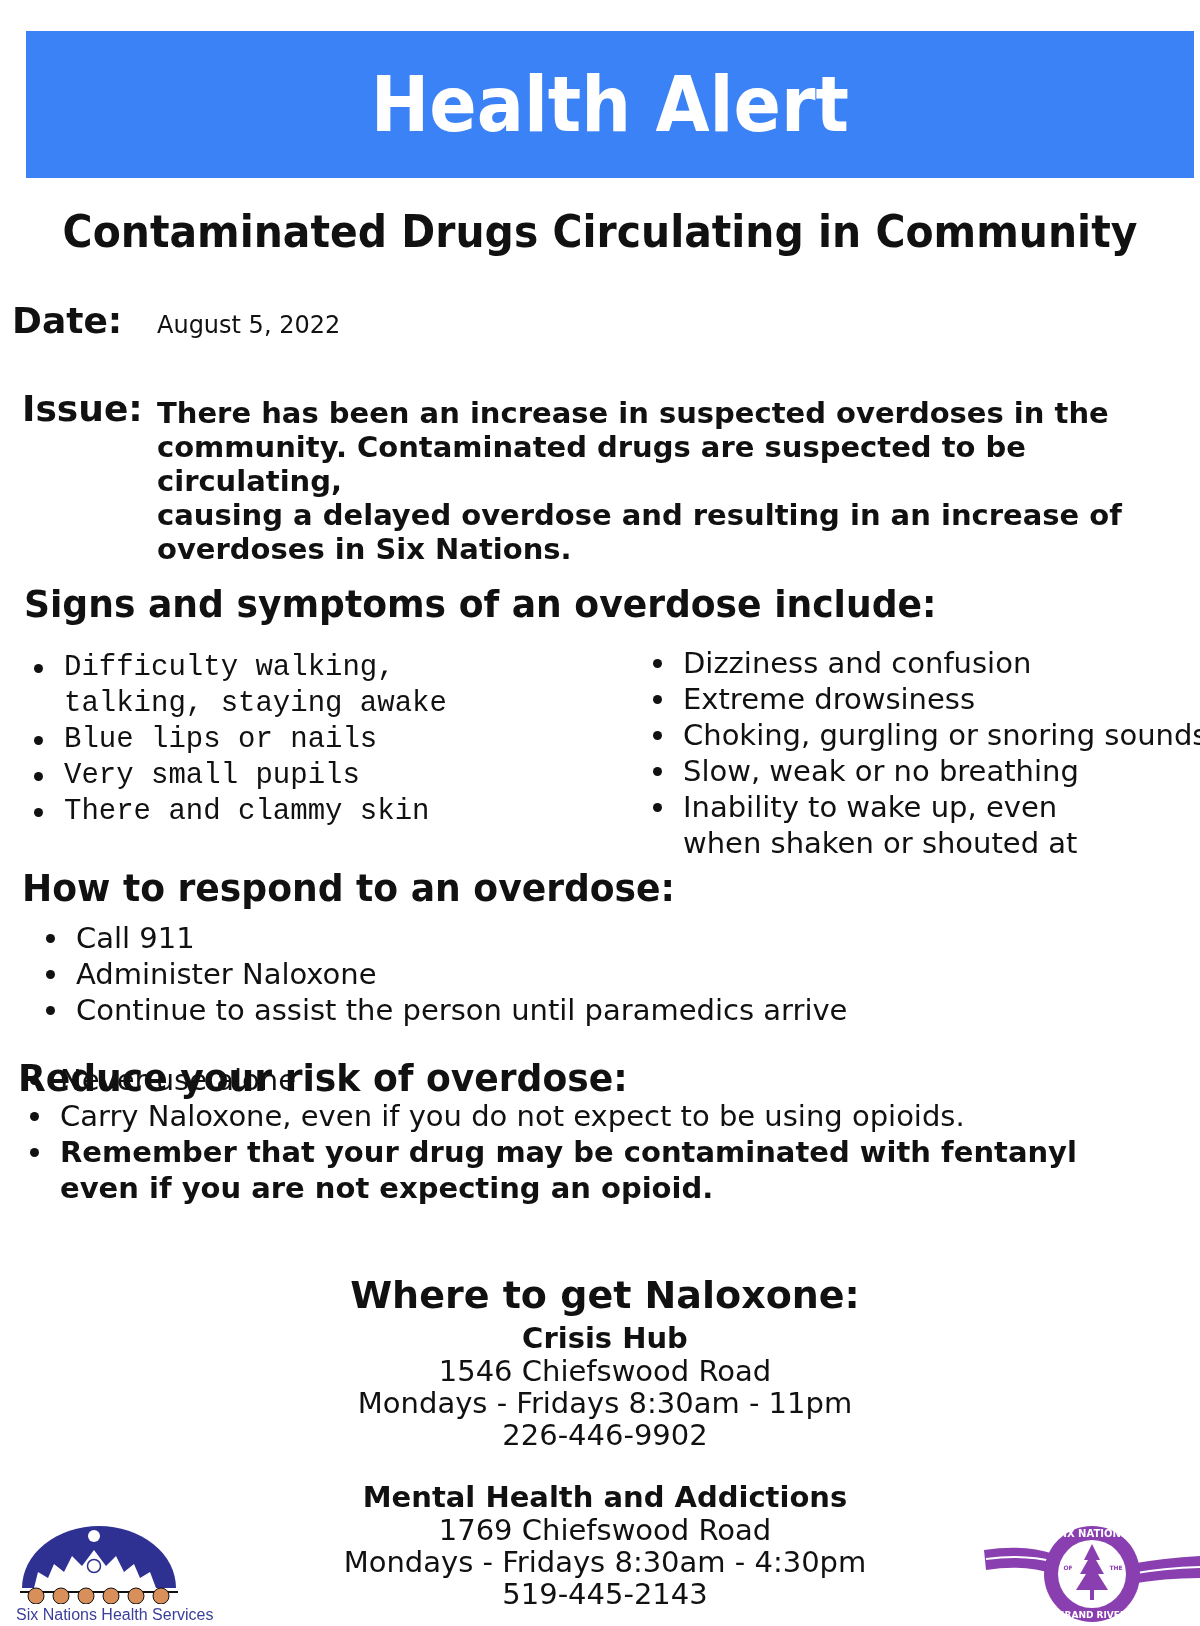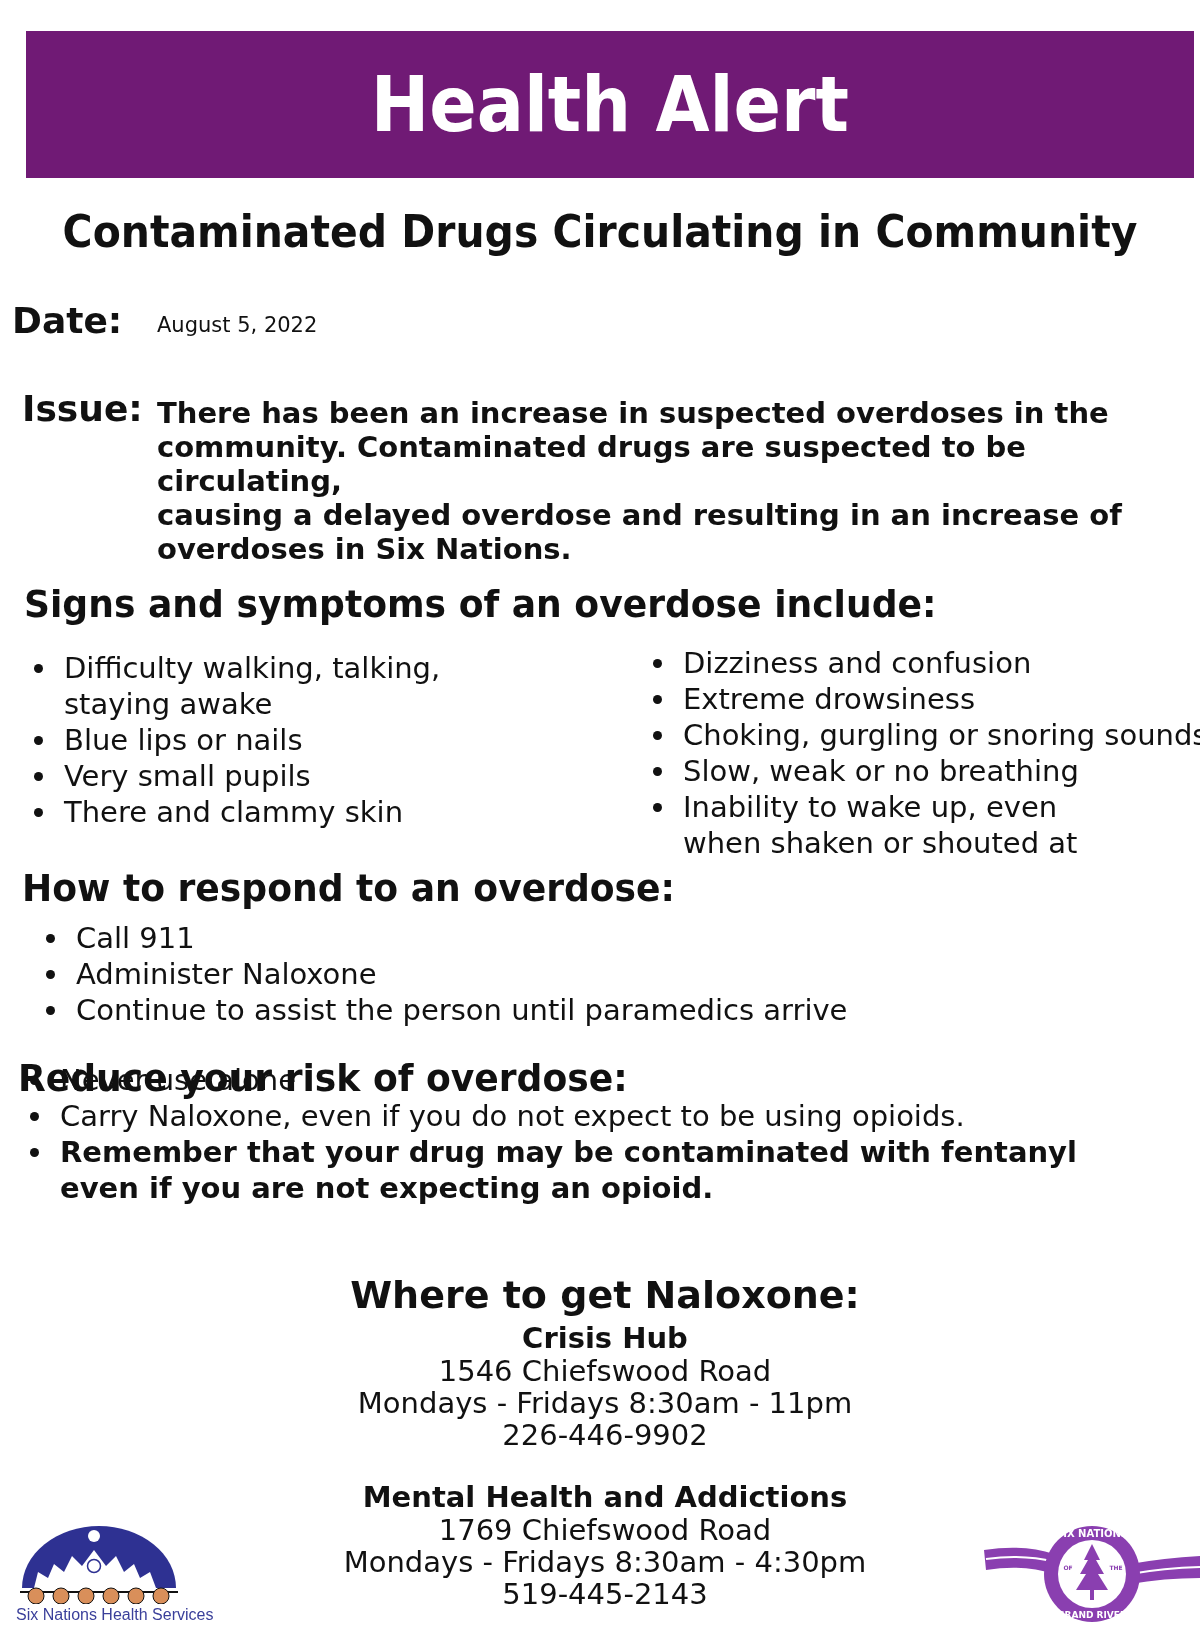--- a/index.html
+++ b/index.html
@@ -3,21 +3,21 @@
 <meta charset="utf-8">
 <style>
   html, body { margin: 0; padding: 0; background: #ffffff; }
   body {
     width: 1200px; height: 1626px; position: relative; overflow: hidden;
     font-family: "DejaVu Sans", "Liberation Sans", sans-serif; color: #111;
   }
   .abs { position: absolute; }
   .banner {
     left: 26px; top: 31px; width: 1168px; height: 147px;
-    background: #701a75; display: flex; align-items: center; justify-content: center;
+    background: #3b82f6; display: flex; align-items: center; justify-content: center;
   }
   .banner-title {
     color: #fff; font-weight: bold; font-size: 76px; letter-spacing: 0px;
     font-family: "DejaVu Sans", sans-serif; transform: scaleX(0.92);
   }
   .subtitle {
     left: 0; width: 1200px; top: 206px; text-align: center;
     font-weight: bold; font-size: 44px; transform: scaleX(0.93);
   }
   .label-bold { font-weight: bold; font-size: 36px; }
@@ -37,32 +37,32 @@
 </head>
 <body>
 
 <div class="abs banner">
   <span class="banner-title">Health Alert</span>
 </div>
 
 <div class="abs subtitle">Contaminated Drugs Circulating in Community</div>
 
 <div class="abs label-bold" style="left:12px; top:300px;">Date:</div>
-<div class="abs body-text" style="left:157px; top:308px; font-size:21px;">August 5, 2022</div>
+<div class="abs body-text" style="left:157px; top:308px; font-size:24px;">August 5, 2022</div>
 
 <div class="abs label-bold" style="left:22px; top:388px;">Issue:</div>
 <div class="abs body-text" style="left:157px; top:396px; width:1000px;font-weight:bold;">
   <div>There has been an increase in suspected overdoses in the</div>
   <div>community. Contaminated drugs are suspected to be circulating,</div>
   <div>causing a delayed overdose and resulting in an increase of</div>
   <div>overdoses in Six Nations.</div>
 </div>
 
 <div class="abs h2" style="left:24px; top:582px;">Signs and symptoms of an overdose include:</div>
-<ul class="abs bul" style="left:26px; top:650px; width:520px;">
+<ul class="abs bul" style="left:26px; top:650px; width:520px;font-family:Liberation Mono, monospace;">
   <li style="width:480px;">Difficulty walking, talking, staying awake</li>
   <li>Blue lips or nails</li>
   <li>Very small pupils</li>
   <li>There and clammy skin</li>
 </ul>
 <ul class="abs bul" style="left:645px; top:645px; width:560px;">
   <li>Dizziness and confusion</li>
   <li>Extreme drowsiness</li>
   <li style="white-space:nowrap;">Choking, gurgling or snoring sounds</li>
   <li>Slow, weak or no breathing</li>

